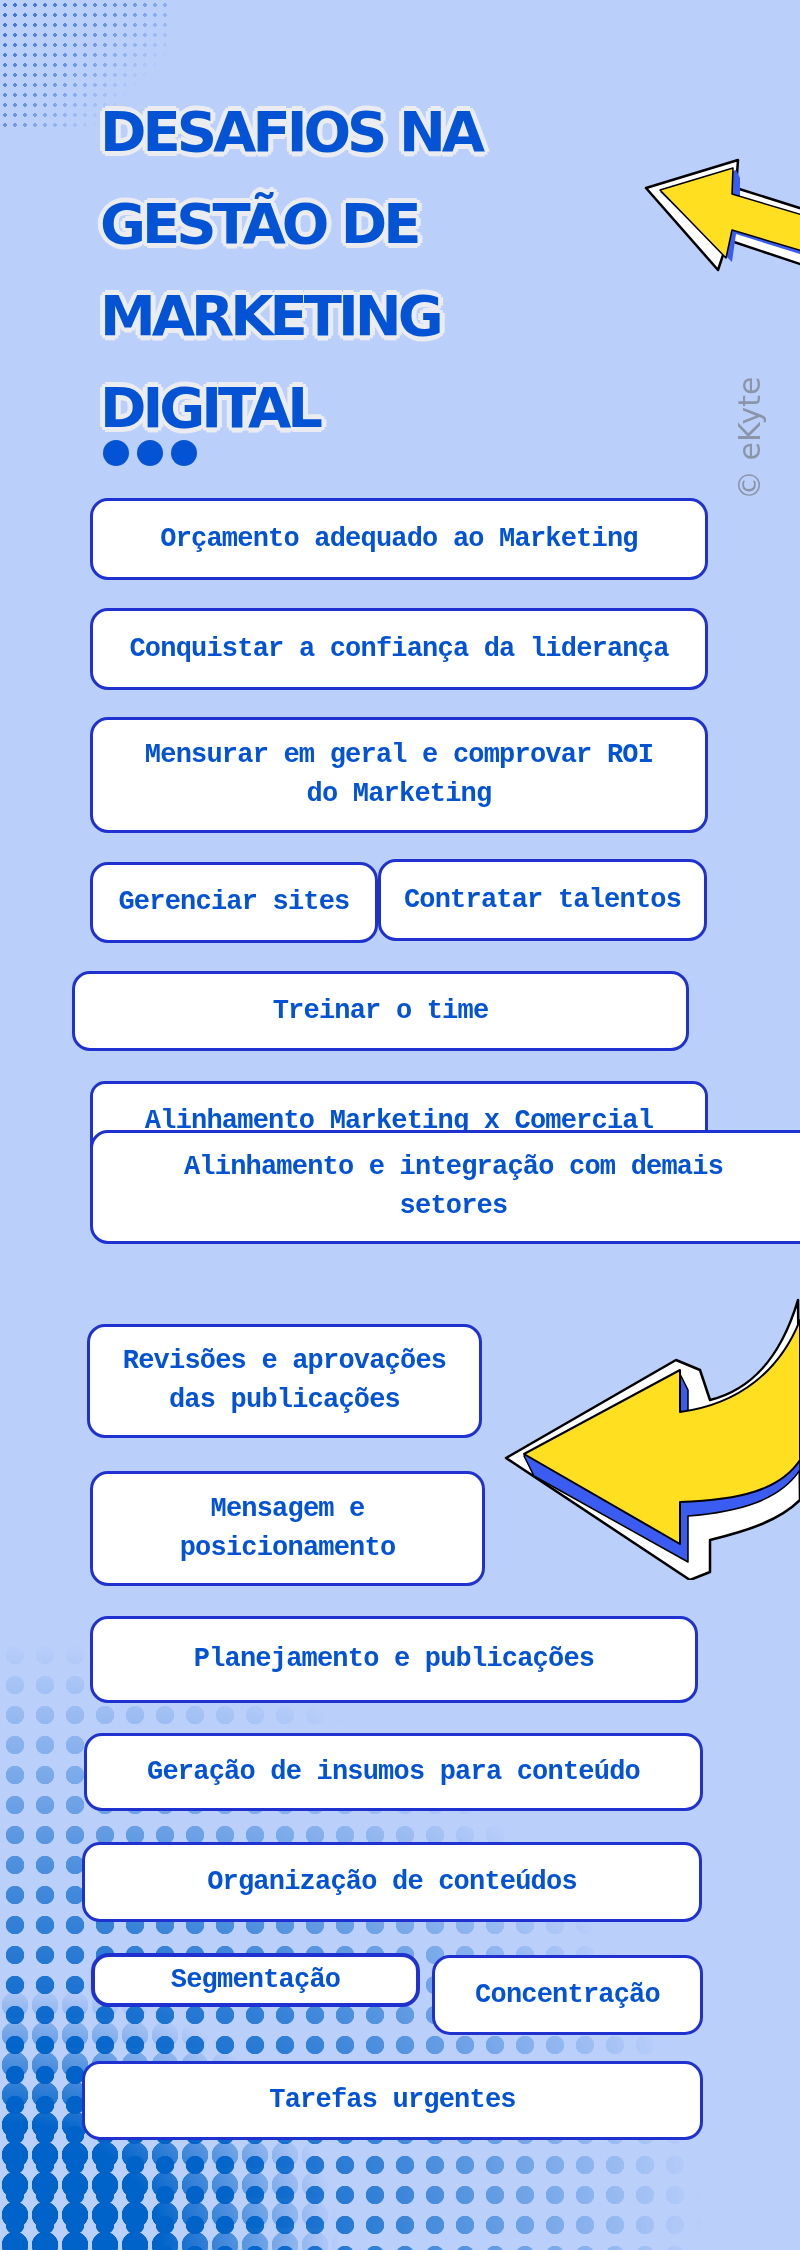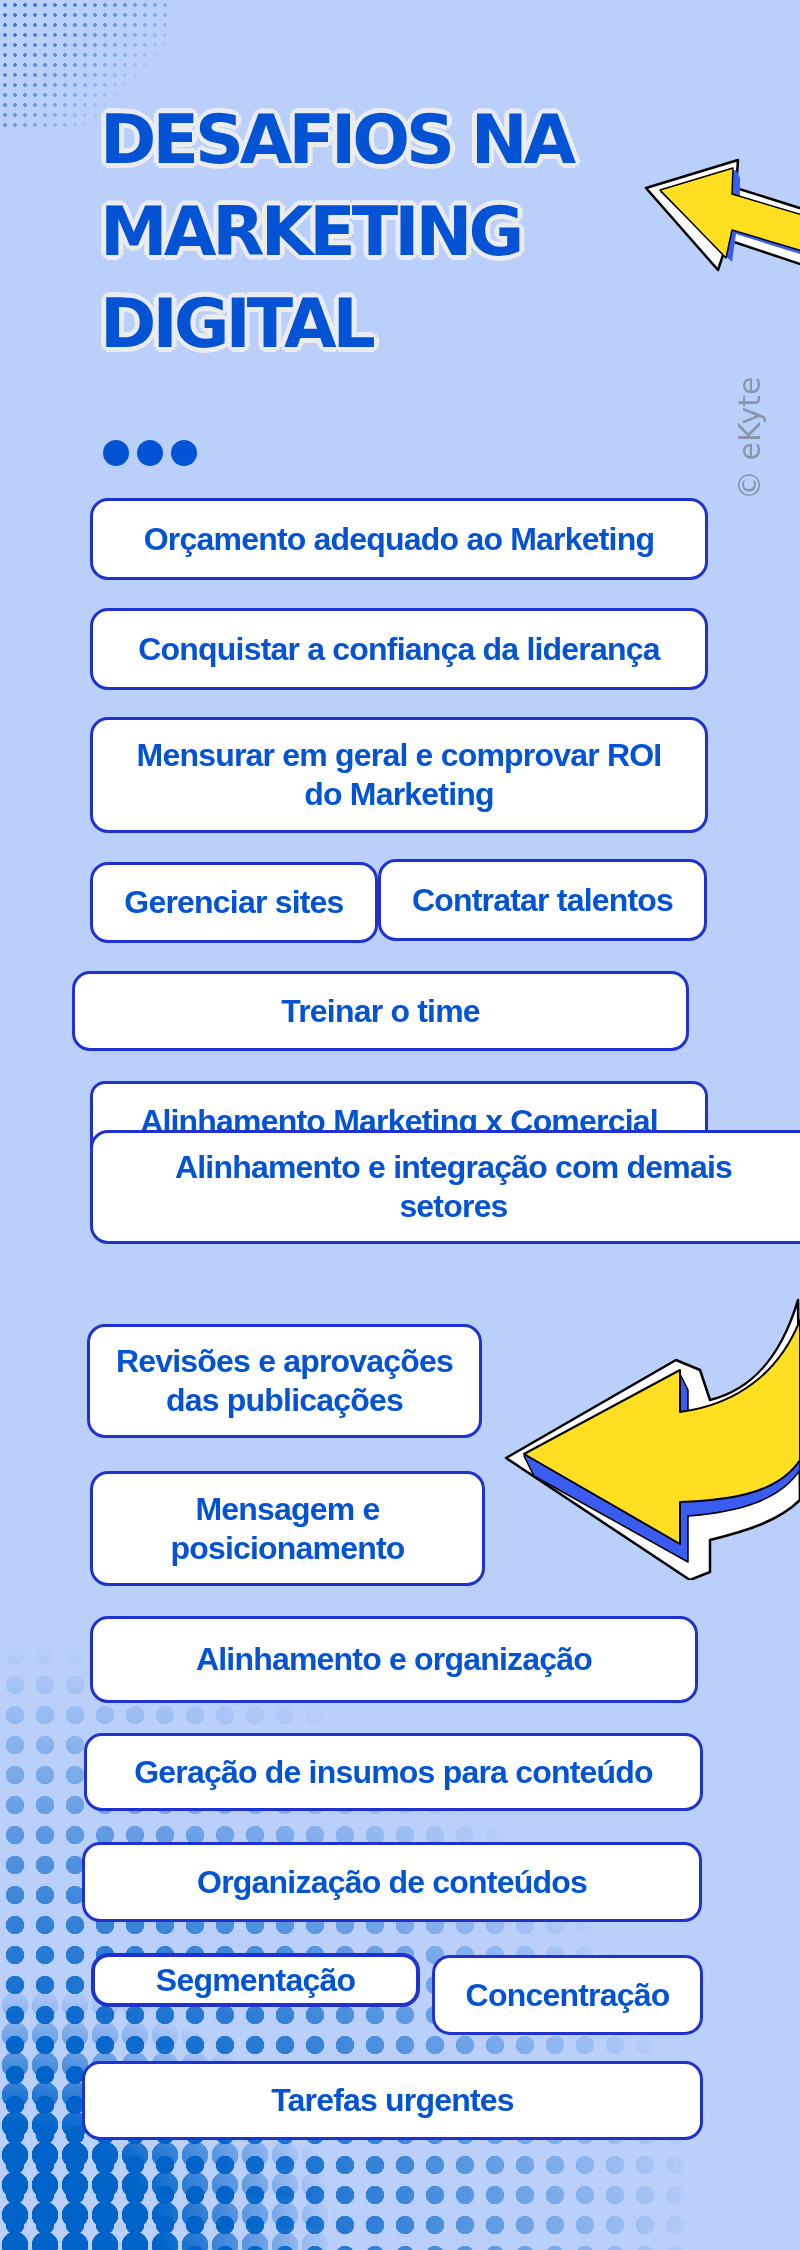--- a/index.html
+++ b/index.html
@@ -26,21 +26,21 @@
   .halftone-bottom2 {
     position: absolute; left: 0; bottom: 0; width: 400px; height: 320px;
     background-image: radial-gradient(circle, #0063c9 13px, transparent 13.5px);
     background-size: 30px 30px;
     -webkit-mask-image: radial-gradient(ellipse 100% 100% at 0% 100%, #000 40%, transparent 85%);
     mask-image: radial-gradient(ellipse 100% 100% at 0% 100%, #000 40%, transparent 85%);
   }
   .title {
     position: absolute; left: 100px; top: 48px; width: 620px;
     font-family: "DejaVu Sans", sans-serif; font-weight: 900;
-    font-size: 68px; line-height: 92px; letter-spacing: -4px;
+    font-size: 56px; line-height: 92px; letter-spacing: -4px;
     color: #0353d4; text-transform: uppercase;
     -webkit-text-stroke: 0;
     text-shadow:
       3px 0 0 #ebecf0, -3px 0 0 #ebecf0, 0 3px 0 #ebecf0, 0 -3px 0 #ebecf0,
       3px 3px 0 #ebecf0, -3px -3px 0 #ebecf0, 3px -3px 0 #ebecf0, -3px 3px 0 #ebecf0,
       5px 0 0 #ebecf0, -5px 0 0 #ebecf0, 0 5px 0 #ebecf0, 0 -5px 0 #ebecf0;
     transform: scaleY(1.0);
   }
   .title span { display: block; }
   .dots { position: absolute; left: 103px; top: 440px; display: flex; gap: 8px; }
@@ -48,34 +48,35 @@
   .watermark {
     position: absolute; left: 732px; top: 500px; transform-origin: left top;
     transform: rotate(-90deg);
     font-family: "DejaVu Sans", sans-serif; font-size: 30px; color: #8a95a8;
     white-space: nowrap;
   }
   .box {
     position: absolute; box-sizing: border-box;
     background: #ffffff; border: 3px solid #1f32cf; border-radius: 18px;
     display: flex; align-items: center; justify-content: center; text-align: center;
-    color: #0353d4; font-family: Liberation Sans, sans-serif; font-weight: bold;
-    font-size: 32px; line-height: 39px; letter-spacing: -0.8px; padding: 0 12px;
+    color: #0353d4; font-family: Liberation Mono, monospace; font-weight: bold;
+    font-size: 27px; line-height: 39px; letter-spacing: -0.8px; padding: 0 12px;
   }
   .arrow { position: absolute; }
 </style>
 </head>
 <body>
 
 <div class="halftone-top"></div>
 <div class="halftone-bottom"></div>
 <div class="halftone-bottom2"></div>
 
 <h1 class="title">
   <span>DESAFIOS NA</span>
+  <span>GESTÃO DE</span>
   <span>MARKETING</span>
   <span>DIGITAL</span>
 </h1>
 
 <div class="dots">
   <span></span>
   <span></span>
   <span></span>
 </div>
 
@@ -96,18 +97,18 @@
 <div class="box" style="left:90px;top:498px;width:618px;height:82px;">Orçamento adequado ao Marketing</div>
 <div class="box" style="left:90px;top:608px;width:618px;height:82px;">Conquistar a confiança da liderança</div>
 <div class="box" style="left:90px;top:717px;width:618px;height:116px;padding:0 40px;">Mensurar em geral e comprovar ROI do Marketing</div>
 <div class="box" style="left:90px;top:862px;width:288px;height:81px;padding:0 4px;">Gerenciar sites</div>
 <div class="box" style="left:378px;top:859px;width:329px;height:82px;padding:0 4px;">Contratar talentos</div>
 <div class="box" style="left:72px;top:971px;width:617px;height:80px;">Treinar o time</div>
 <div class="box" style="left:90px;top:1081px;width:618px;height:80px;padding:0 4px;border-radius:15px;">Alinhamento Marketing x Comercial</div>
 <div class="box" style="left:90px;top:1130px;width:727px;height:114px;padding:0 60px;">Alinhamento e integração com demais setores</div>
 <div class="box" style="left:87px;top:1324px;width:395px;height:114px;padding:0 12px;">Revisões e aprovações das publicações</div>
 <div class="box" style="left:90px;top:1471px;width:395px;height:115px;padding:0 90px;">Mensagem e posicionamento</div>
-<div class="box" style="left:90px;top:1616px;width:608px;height:87px;">Alinhamento e organização</div>
+<div class="box" style="left:90px;top:1616px;width:608px;height:87px;">Planejamento e publicações</div>
 <div class="box" style="left:84px;top:1733px;width:619px;height:78px;">Geração de insumos para conteúdo</div>
 <div class="box" style="left:82px;top:1842px;width:620px;height:80px;">Organização de conteúdos</div>
 <div class="box" style="left:71px;top:1953px;width:329px;height:54px;border-width:4px;margin-left:20px;">Segmentação</div>
 <div class="box" style="left:432px;top:1955px;width:271px;height:80px;">Concentração</div>
 <div class="box" style="left:82px;top:2061px;width:621px;height:79px;">Tarefas urgentes</div>
 
 </body></html>

